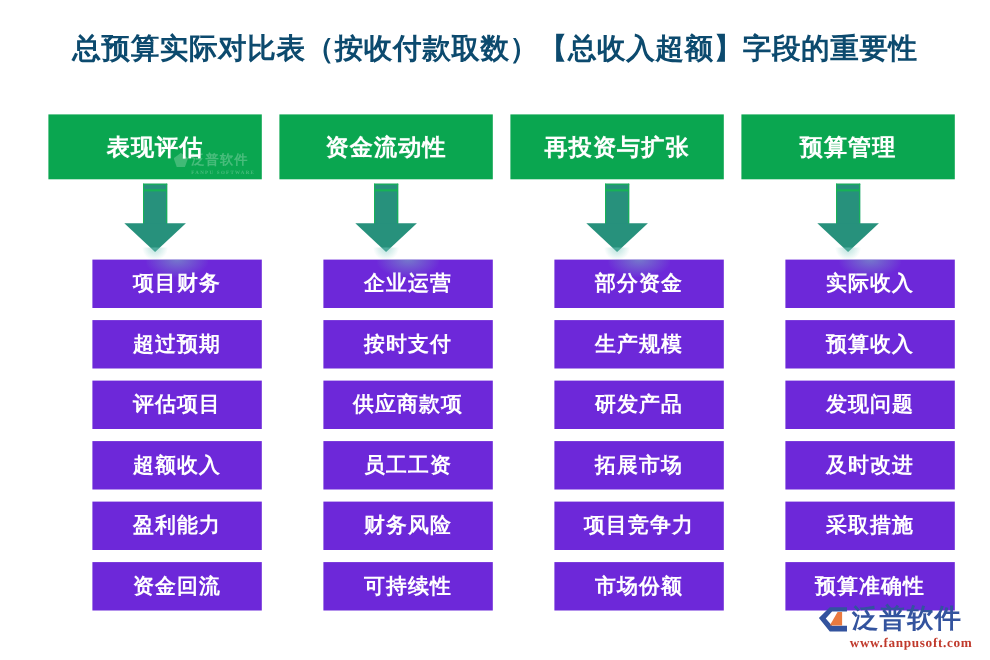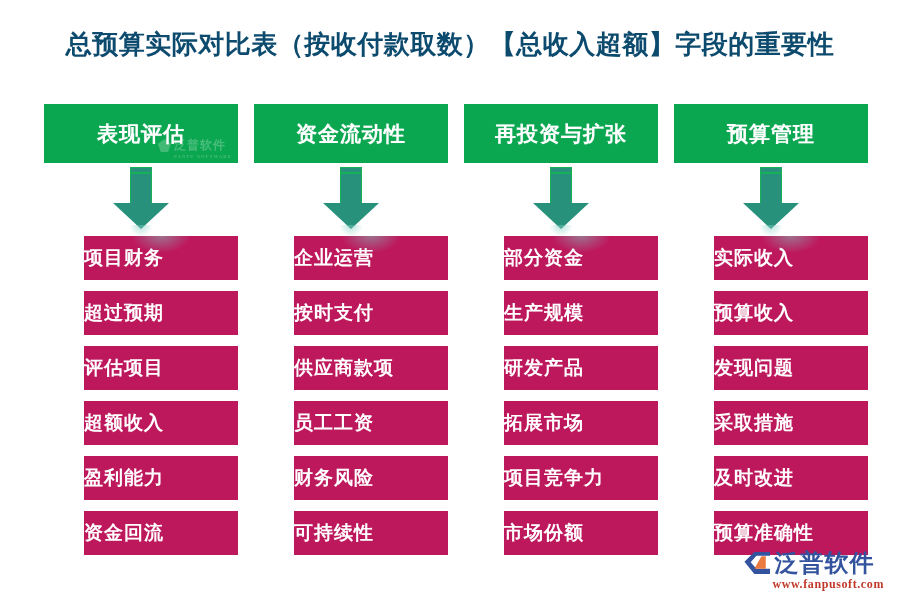--- a/index.html
+++ b/index.html
@@ -150,24 +150,25 @@
     left: 16px;
     top: 58px;
     width: 24px;
     height: 12px;
     background: radial-gradient(ellipse at 50% 0%, rgba(120,200,190,.55), rgba(120,200,190,0) 70%);
   }
 
   
   .cell {
     height: 44px;
-    background: #be185d;
+    background: #6d28d9;
     color: #ffffff;
     display: flex;
     align-items: center;
+    justify-content: center;
     font-size: 19px;
     font-weight: bold;
     letter-spacing: 1px;
     margin-bottom: 11px;
     position: relative;
     margin-left: 40px;
   }
   .cell:last-child {
     margin-bottom: 0;
   }
@@ -354,24 +355,24 @@
       <div class="cell first-cell">
         <span>实际收入</span>
       </div>
       <div class="cell">
         <span>预算收入</span>
       </div>
       <div class="cell">
         <span>发现问题</span>
       </div>
       <div class="cell">
+        <span>及时改进</span>
+      </div>
+      <div class="cell">
         <span>采取措施</span>
-      </div>
-      <div class="cell">
-        <span>及时改进</span>
       </div>
       <div class="cell">
         <span>预算准确性</span>
       </div>
     </div>
   </div>
 
 <div id="brand-logo">
   <div class="brand-row">
     <span class="brand-mark">

